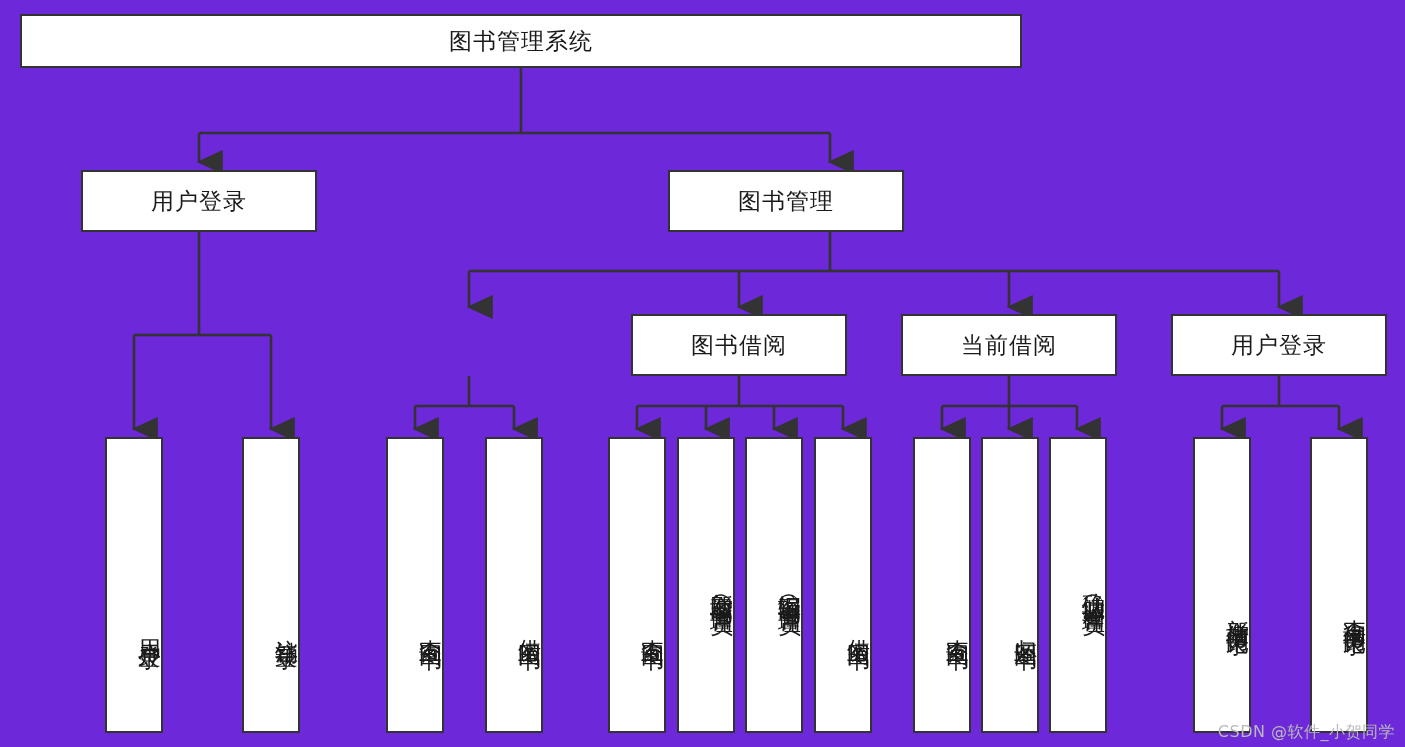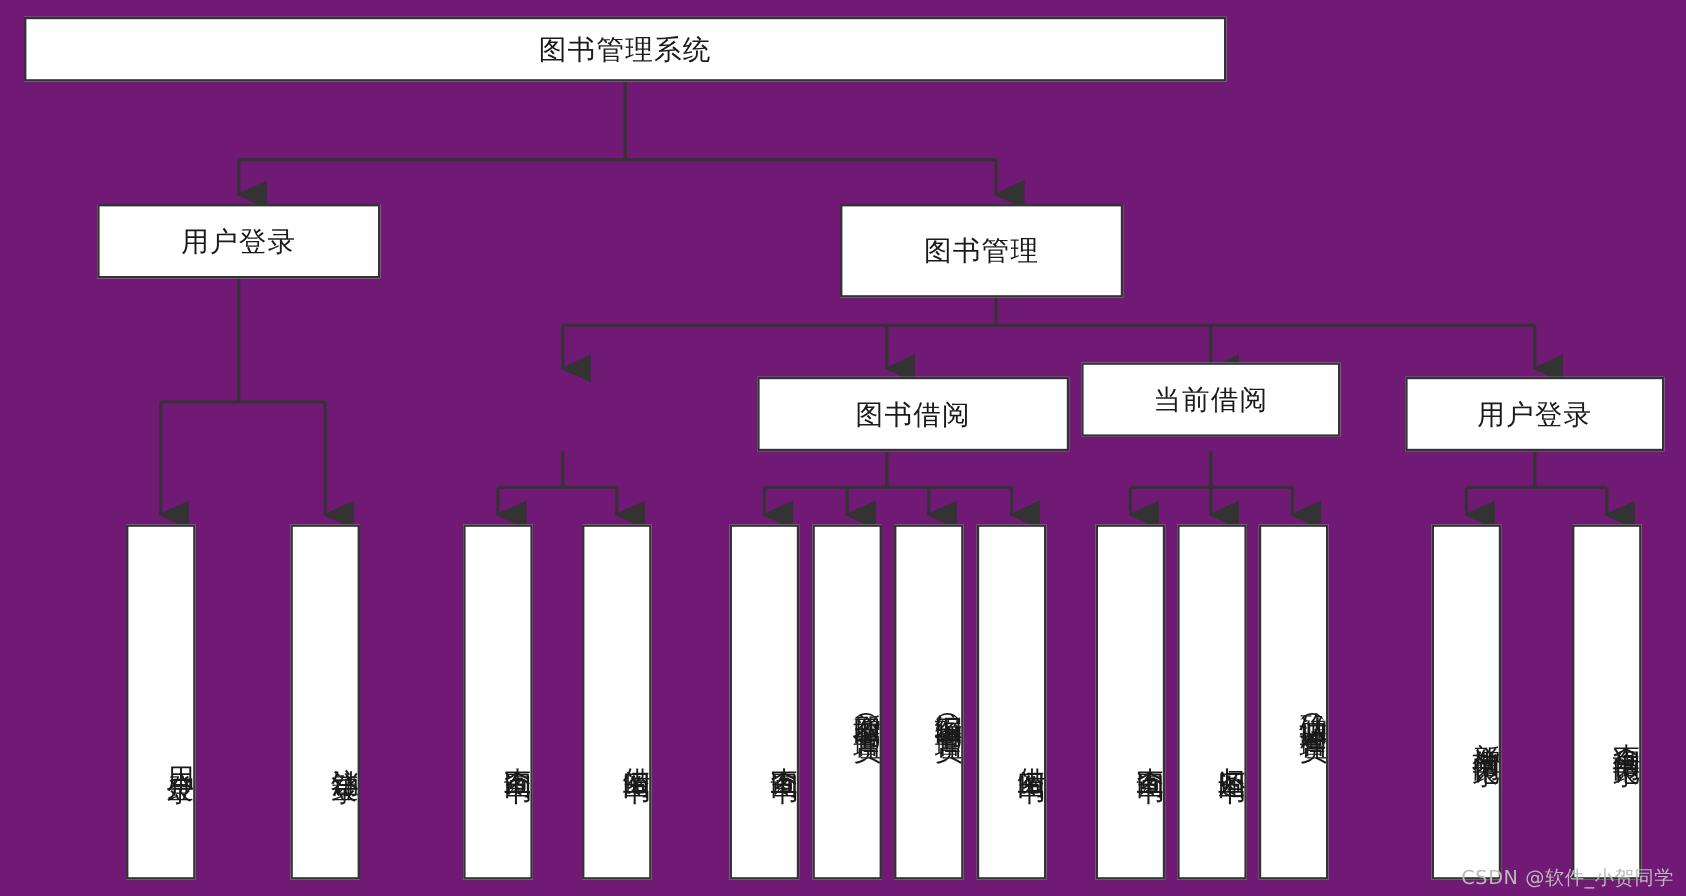--- a/index.html
+++ b/index.html
@@ -11,21 +11,21 @@
   body {
     font-family: "DejaVu Sans", "Liberation Sans", sans-serif;
     width: 1405px;
     height: 747px;
     overflow: hidden;
   }
   #canvas {
     position: relative;
     width: 1405px;
     height: 747px;
-    background: #701a75;
+    background: #6d28d9;
   }
   svg.edges {
     position: absolute;
     left: 0;
     top: 0;
     width: 1405px;
     height: 747px;
     pointer-events: none;
   }
   .node {
@@ -119,28 +119,28 @@
     </g>
   </svg>
 
   <div class="node horiz" style="left:20px; top:14px; width:1002px; height:54px;">
     <span>图书管理系统</span>
   </div>
 
   <div class="node horiz" style="left:81px; top:170px; width:236px; height:62px;">
     <span>用户登录</span>
   </div>
-  <div class="node horiz" style="left:700px; top:170px; width:236px; height:78px;">
+  <div class="node horiz" style="left:668px; top:170px; width:236px; height:62px;">
     <span>图书管理</span>
   </div>
 
-  <div class="node horiz" style="left:631px; top:314px; width:260px; height:62px;">
+  <div class="node horiz" style="left:631px; top:314px; width:216px; height:62px;">
     <span>图书借阅</span>
   </div>
-  <div class="node horiz" style="left:901px; top:302px; width:216px; height:62px;">
+  <div class="node horiz" style="left:901px; top:314px; width:216px; height:62px;">
     <span>当前借阅</span>
   </div>
   <div class="node horiz" style="left:1171px; top:314px; width:216px; height:62px;">
     <span>用户登录</span>
   </div>
 
   <div class="node vert" style="left:105px; top:437px; width:58px; height:296px; padding-top:84px;">
     <span>用户登录</span>
   </div>
   <div class="node vert" style="left:242px; top:437px; width:58px; height:296px; padding-top:84px;">

